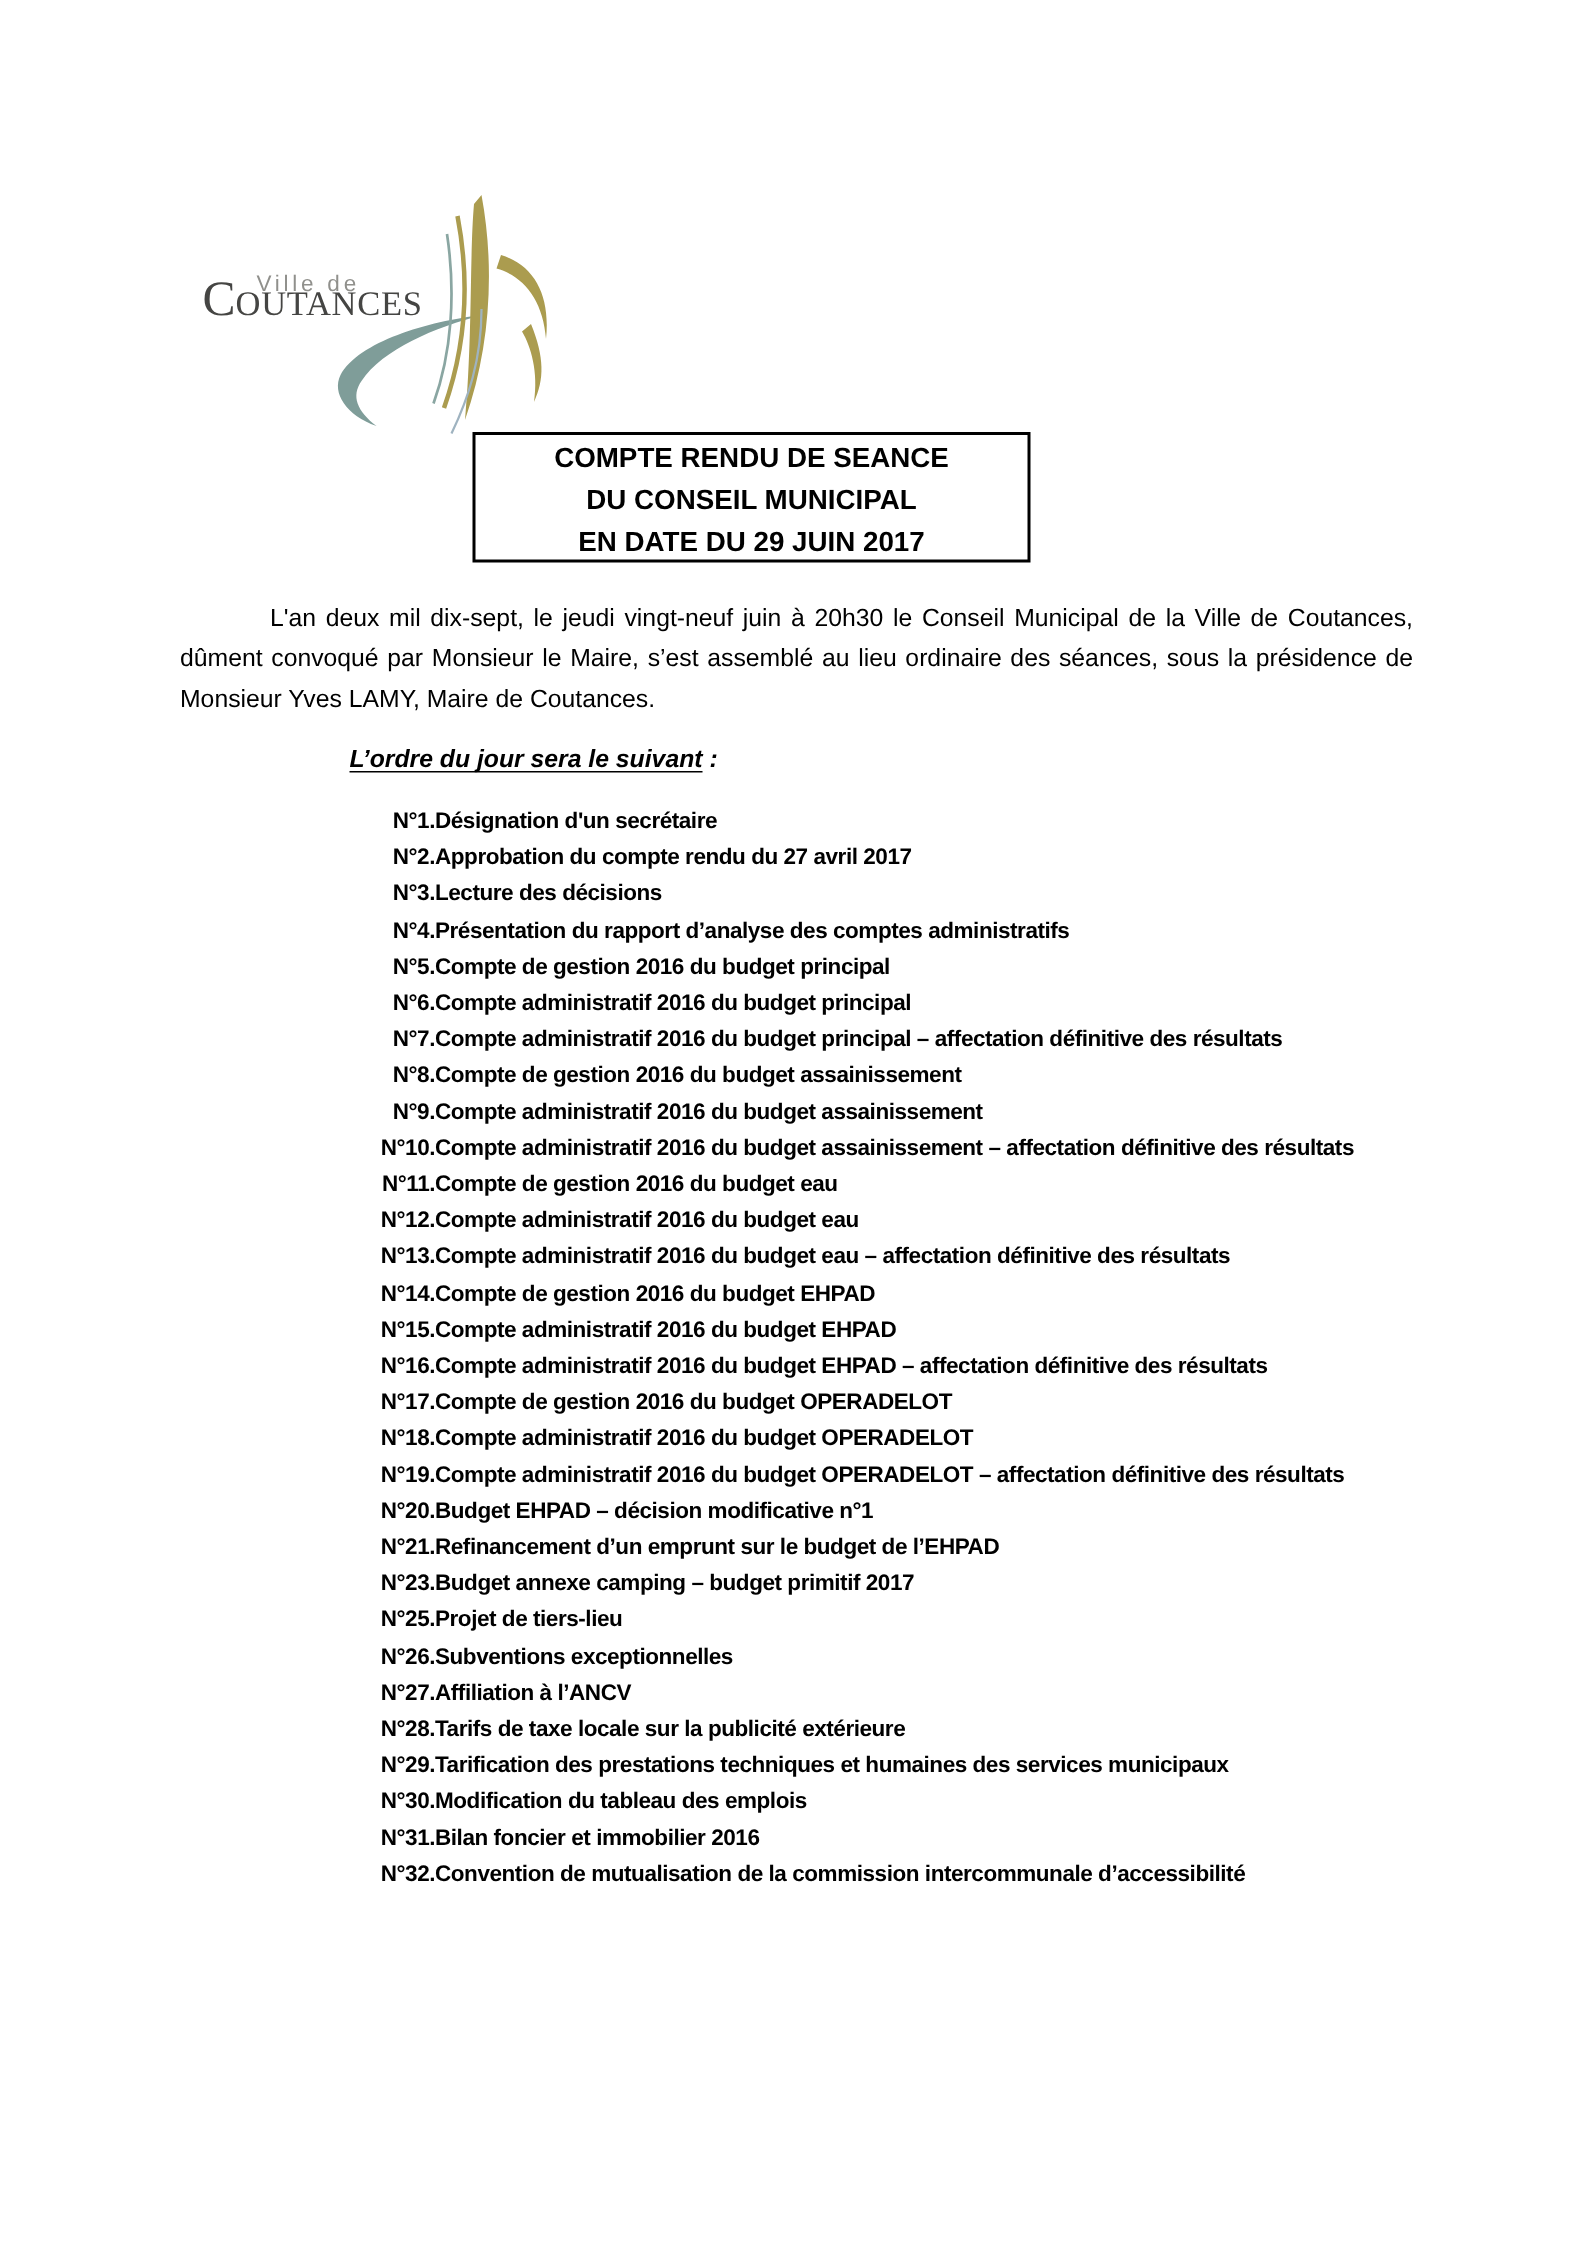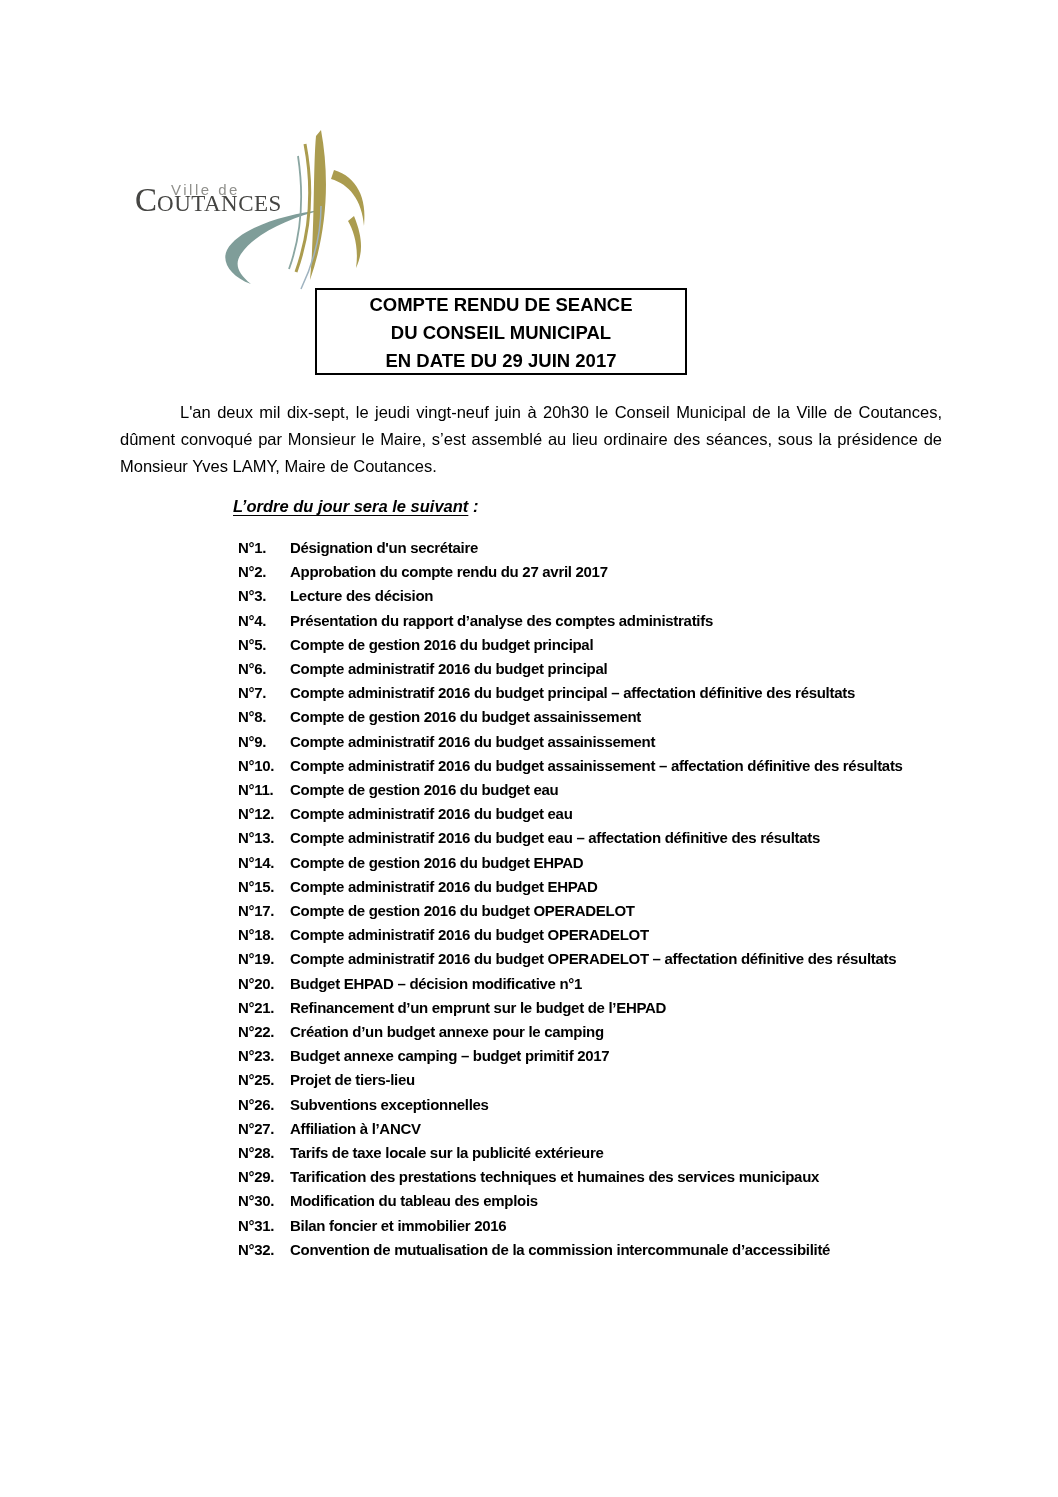--- a/index.html
+++ b/index.html
@@ -56,21 +56,21 @@
     font-style:italic;
   }
   .agenda-heading .u { text-decoration:underline; text-underline-offset:3px; }
 
   .agenda-list { position:absolute; left:238px; top:536px; width:706px; }
   .agenda-item {
     display:flex;
     font-weight:bold; font-size:15px; line-height:24.2px;
     letter-spacing:-0.3px;
   }
-  .agenda-num  { width:52px; flex:none; }
+  .agenda-num  { width:52px; flex:none;text-align:right; }
   .agenda-text { width:652px; flex:none; text-align:justify; }
 </style>
 </head>
 <body>
 
 <div class="page">
 
   <div class="logo">
     <svg viewBox="0 0 232 168" aria-hidden="true">
 
@@ -111,21 +111,21 @@
       <span class="agenda-text">Désignation d'un secrétaire</span>
     </div>
 
     <div class="agenda-item">
       <span class="agenda-num">N°2.</span>
       <span class="agenda-text">Approbation du compte rendu du 27 avril 2017</span>
     </div>
 
     <div class="agenda-item">
       <span class="agenda-num">N°3.</span>
-      <span class="agenda-text">Lecture des décision</span>
+      <span class="agenda-text">Lecture des décisions</span>
     </div>
 
     <div class="agenda-item">
       <span class="agenda-num">N°4.</span>
       <span class="agenda-text">Présentation du rapport d’analyse des comptes administratifs</span>
     </div>
 
     <div class="agenda-item">
       <span class="agenda-num">N°5.</span>
       <span class="agenda-text">Compte de gestion 2016 du budget principal</span>
@@ -174,20 +174,24 @@
     <div class="agenda-item">
       <span class="agenda-num">N°14.</span>
       <span class="agenda-text">Compte de gestion 2016 du budget EHPAD</span>
     </div>
 
     <div class="agenda-item">
       <span class="agenda-num">N°15.</span>
       <span class="agenda-text">Compte administratif 2016 du budget EHPAD</span>
     </div>
 
+    <div class="agenda-item">
+      <span class="agenda-num">N°16.</span>
+      <span class="agenda-text">Compte administratif 2016 du budget EHPAD – affectation définitive des résultats</span>
+    </div>
 
     <div class="agenda-item">
       <span class="agenda-num">N°17.</span>
       <span class="agenda-text">Compte de gestion 2016 du budget OPERADELOT</span>
     </div>
 
     <div class="agenda-item">
       <span class="agenda-num">N°18.</span>
       <span class="agenda-text">Compte administratif 2016 du budget OPERADELOT</span>
     </div>
@@ -200,24 +204,20 @@
     <div class="agenda-item">
       <span class="agenda-num">N°20.</span>
       <span class="agenda-text">Budget EHPAD – décision modificative n°1</span>
     </div>
 
     <div class="agenda-item">
       <span class="agenda-num">N°21.</span>
       <span class="agenda-text">Refinancement d’un emprunt sur le budget de l’EHPAD</span>
     </div>
 
-    <div class="agenda-item">
-      <span class="agenda-num">N°22.</span>
-      <span class="agenda-text">Création d’un budget annexe pour le camping</span>
-    </div>
 
     <div class="agenda-item">
       <span class="agenda-num">N°23.</span>
       <span class="agenda-text">Budget annexe camping – budget primitif 2017</span>
     </div>
 
 
     <div class="agenda-item">
       <span class="agenda-num">N°25.</span>
       <span class="agenda-text">Projet de tiers-lieu</span>

